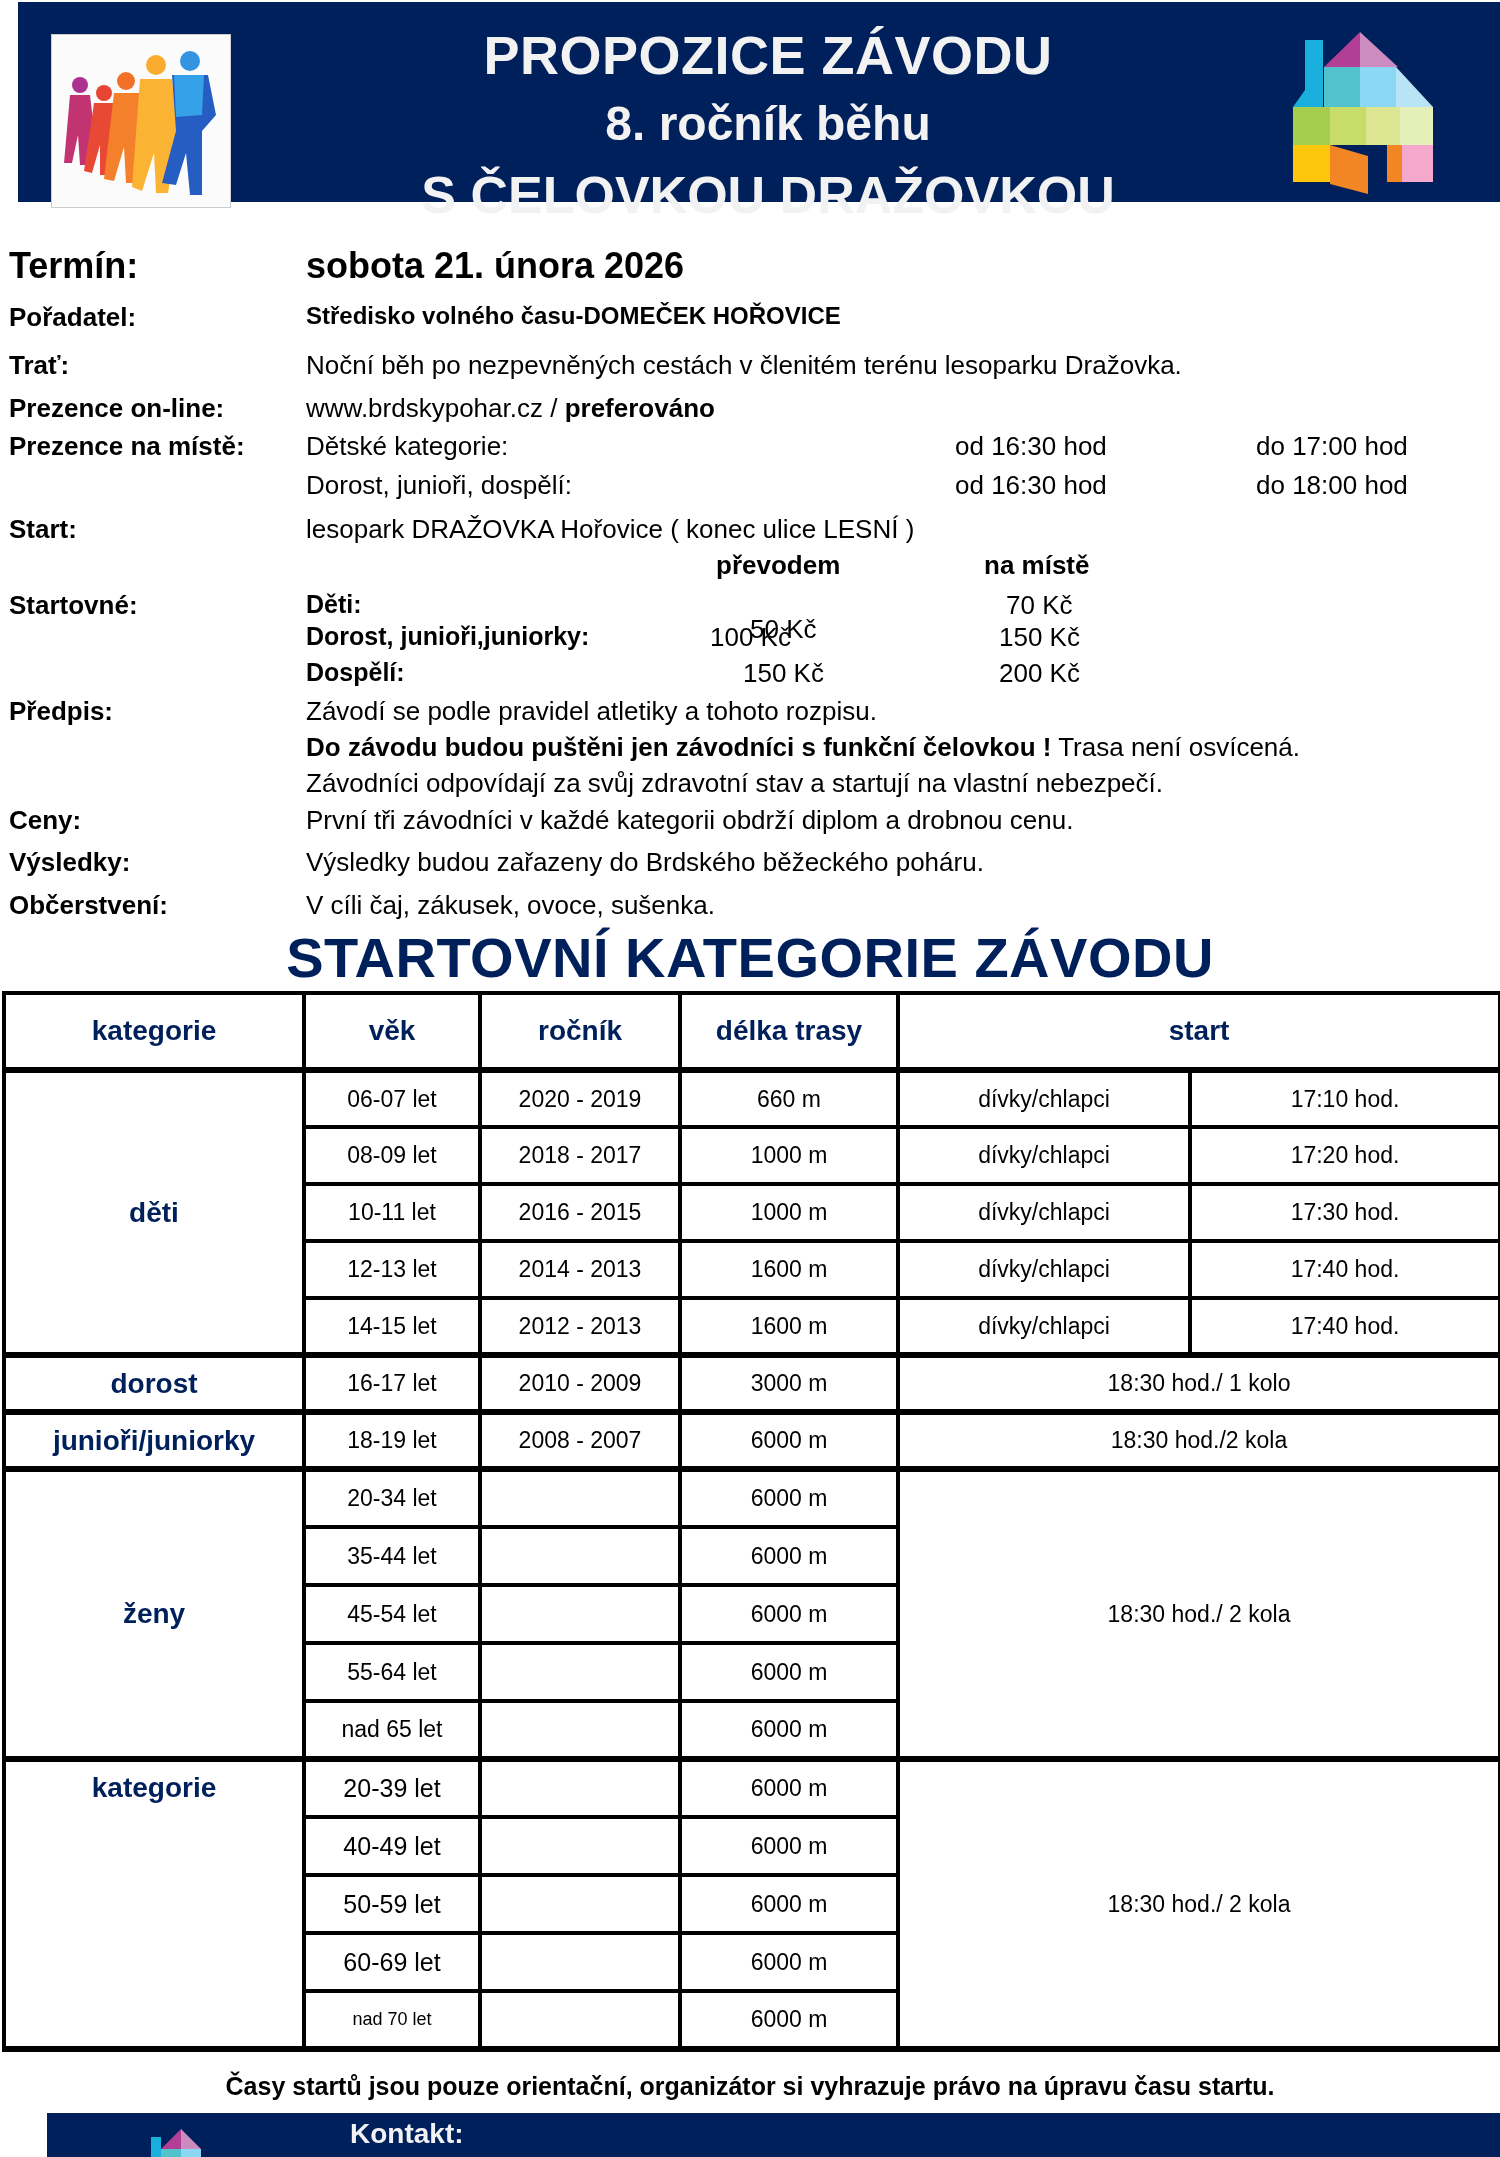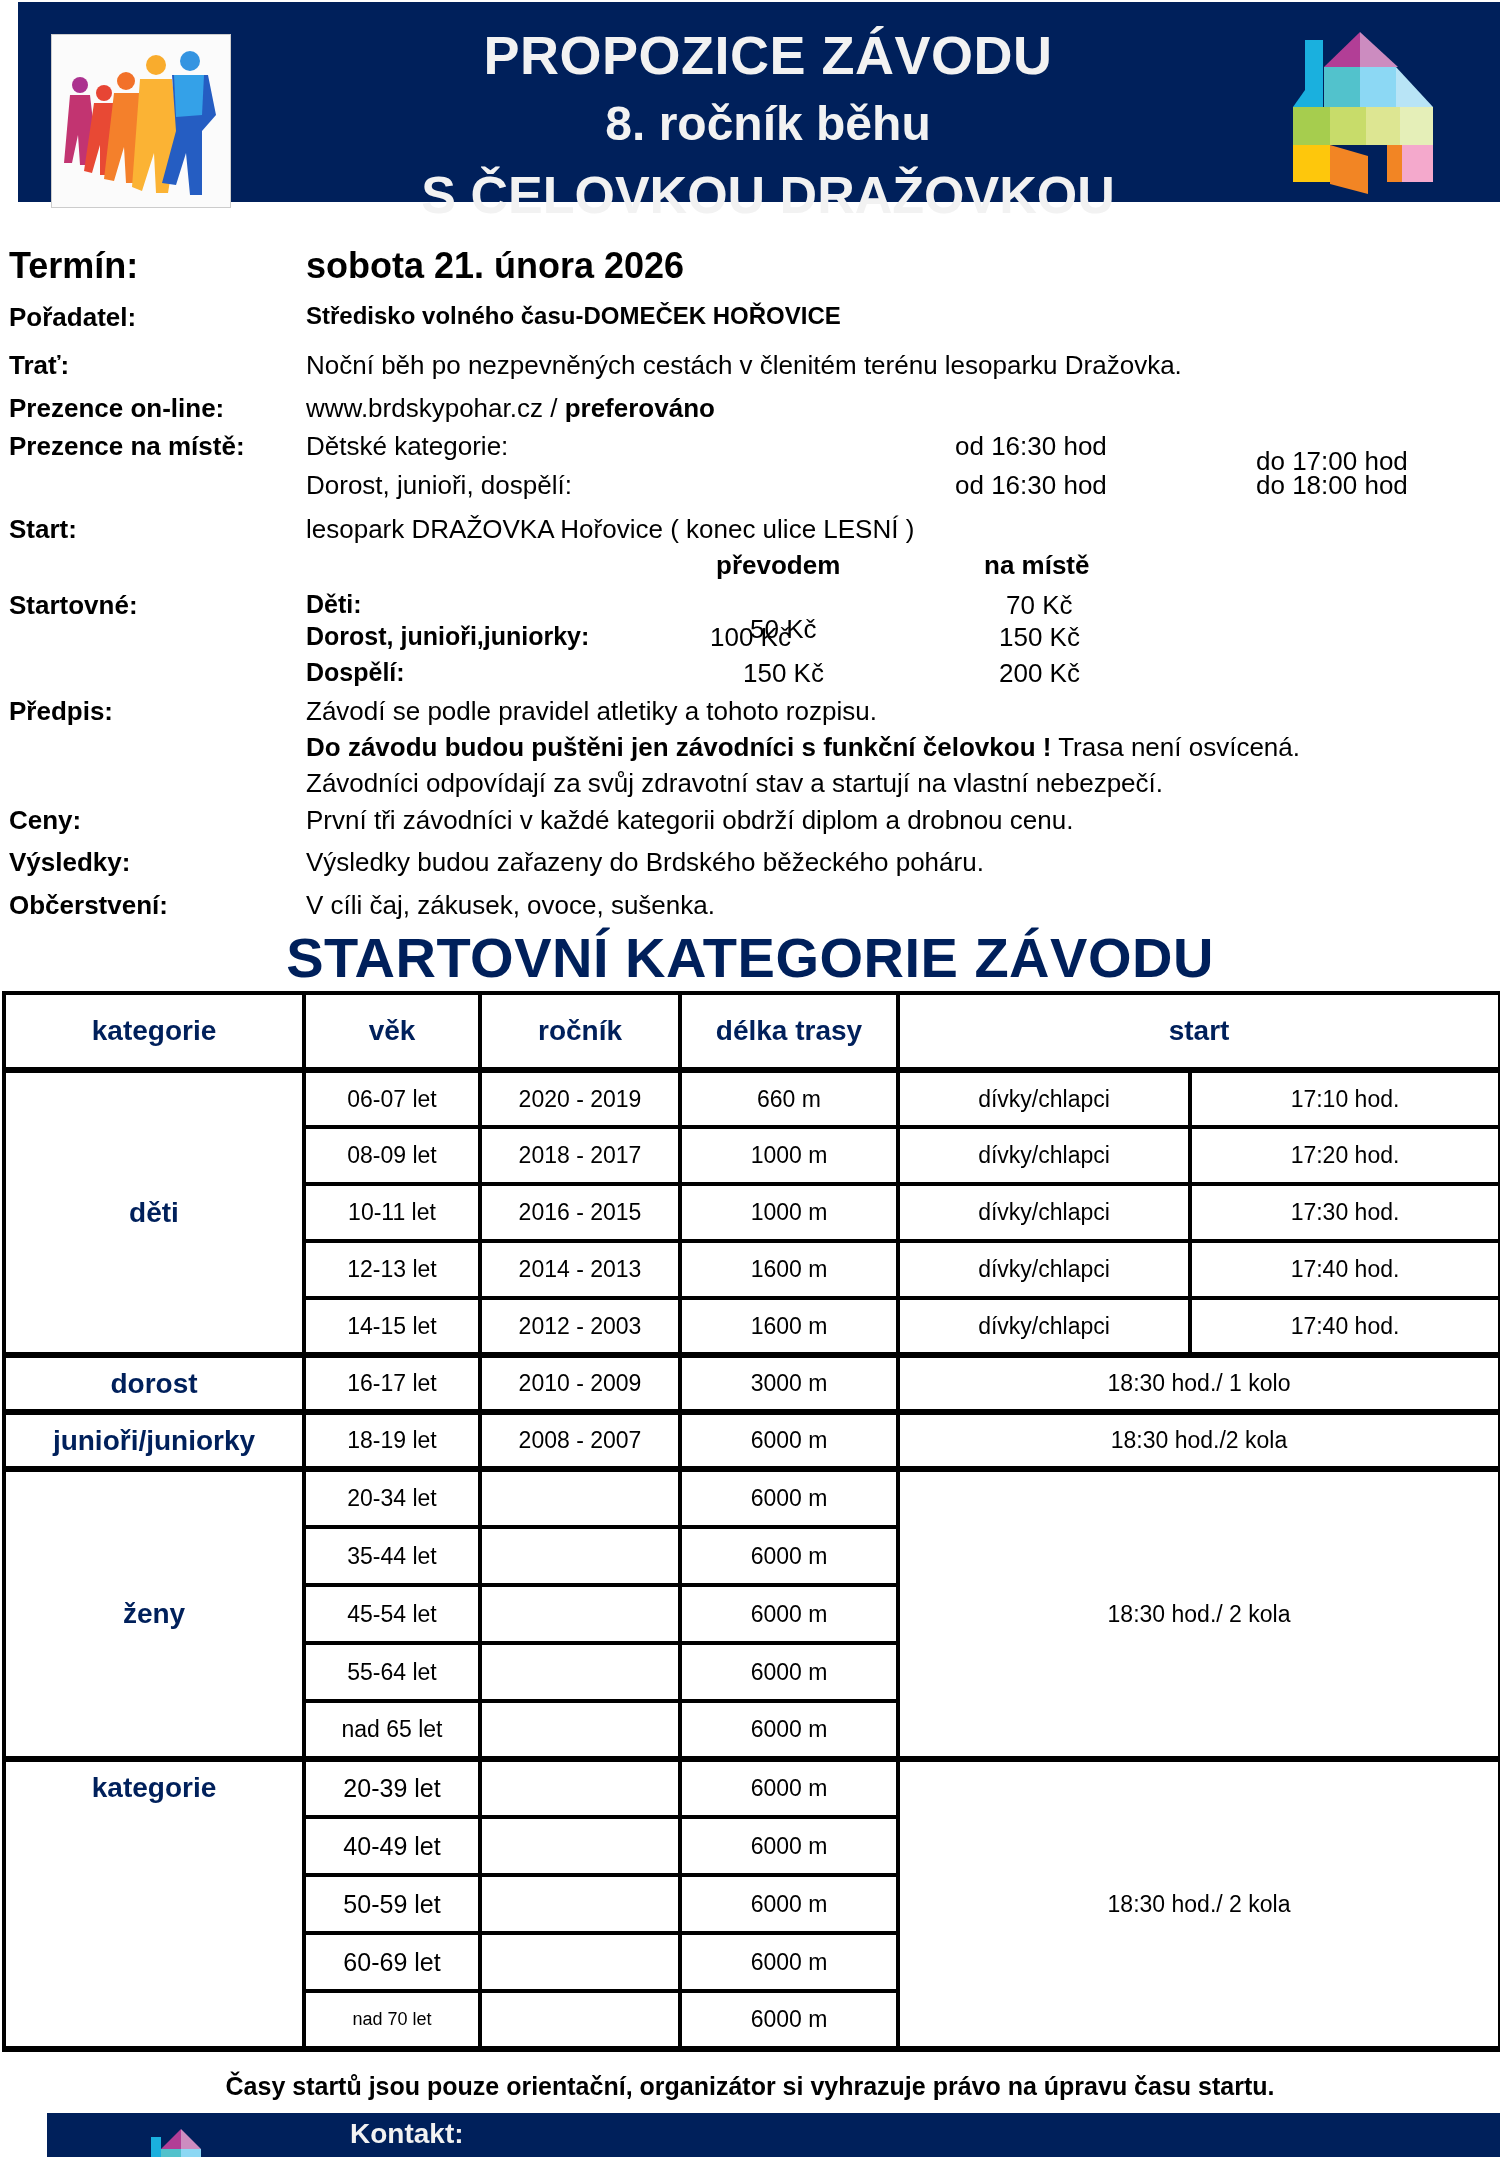--- a/index.html
+++ b/index.html
@@ -124,21 +124,21 @@
   <span class="val">Noční běh po nezpevněných cestách v členitém terénu lesoparku Dražovka.</span>
 </div>
 <div class="row" style="top:393px;">
   <span class="lbl">Prezence on-line:</span>
   <span class="val"><span>www.brdskypohar.cz / </span><span class="b">preferováno</span></span>
 </div>
 <div class="row" style="top:431px;">
   <span class="lbl">Prezence na místě:</span>
   <span class="val">Dětské kategorie:</span>
   <span class="val" style="left:955px;">od 16:30 hod</span>
-  <span class="val" style="left:1256px;margin-top:15px;">do 17:00 hod</span>
+  <span class="val" style="left:1256px;">do 17:00 hod</span>
 </div>
 <div class="row" style="top:470px;">
   <span class="val">Dorost, junioři, dospělí:</span>
   <span class="val" style="left:955px;">od 16:30 hod</span>
   <span class="val" style="left:1256px;">do 18:00 hod</span>
 </div>
 <div class="row" style="top:514px;">
   <span class="lbl">Start:</span>
   <span class="val">lesopark DRAŽOVKA Hořovice (  konec ulice LESNÍ )</span>
 </div>
@@ -231,21 +231,21 @@
   </tr>
   <tr style="height:57px">
     <td>12-13 let</td>
     <td>2014 - 2013</td>
     <td>1600 m</td>
     <td>dívky/chlapci</td>
     <td>17:40 hod.</td>
   </tr>
   <tr class="grp-end" style="height:57px">
     <td>14-15 let</td>
-    <td>2012 - 2003</td>
+    <td>2012 - 2013</td>
     <td>1600 m</td>
     <td>dívky/chlapci</td>
     <td>17:40 hod.</td>
   </tr>
 
   <tr class="grp-end" style="height:57px">
     <td class="cat">dorost</td>
     <td>16-17 let</td>
     <td>2010 - 2009</td>
     <td>3000 m</td>

